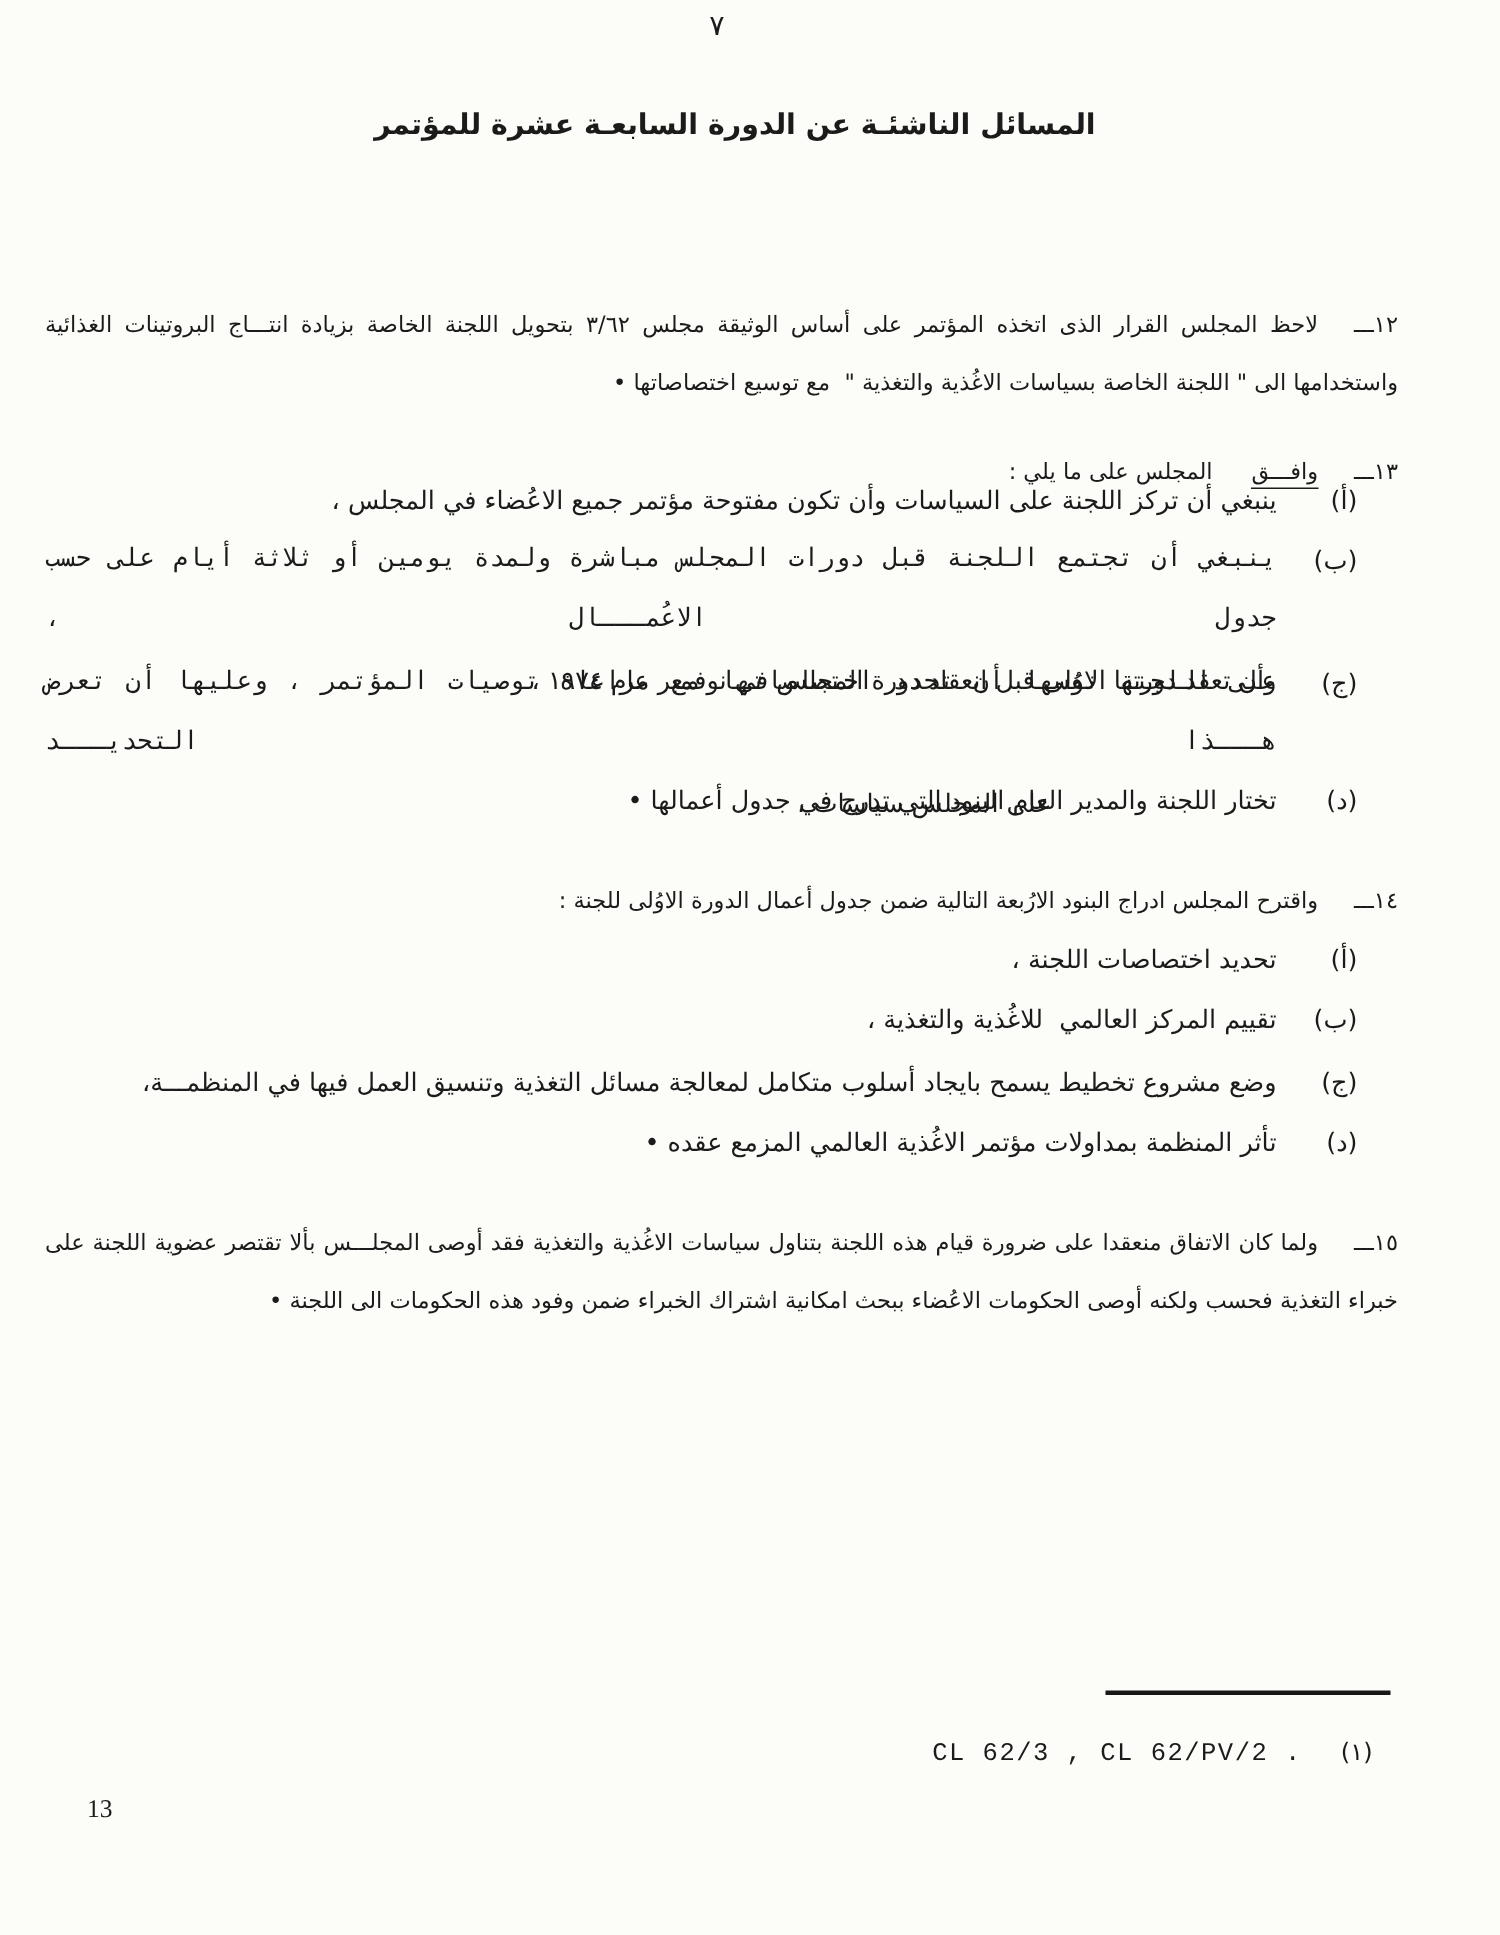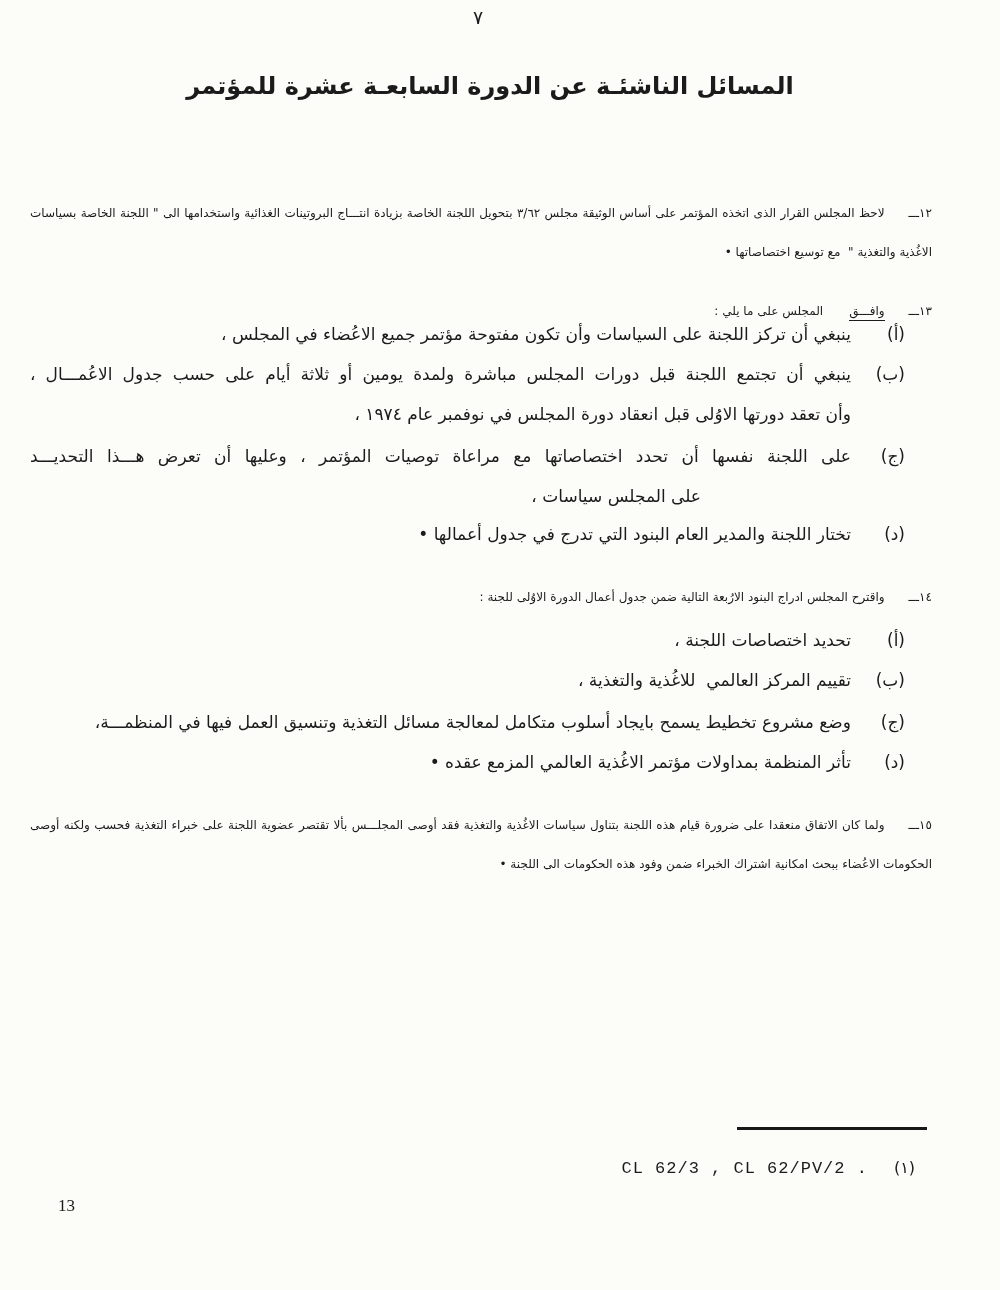--- a/index.html
+++ b/index.html
@@ -6,43 +6,43 @@
   .page{
     position:relative;width:1000px;height:1290px;margin:0 auto;
     background:#fcfcf9;color:#1b1b1b;
     font-family:"DejaVu Sans",sans-serif;
     direction:rtl;overflow:hidden;
   }
   
   .pageno-top{position:absolute;top:6px;left:458px;width:40px;text-align:center;font-size:19px;}
   
   .title-wrap{position:absolute;top:72px;left:-20px;right:0;text-align:center;}
-  .title-inner{display:inline-block;font-weight:700;font-size:24px;letter-spacing:.2px;}
+  .title-inner{display:inline-block;font-weight:700;font-size:19px;letter-spacing:.2px;}
   .dbl-rule{height:4px;margin-top:5px;border-top:2.5px solid #181818;border-bottom:1.2px solid #181818;}
   
   .heading-wrap{position:absolute;top:124px;right:296px;}
   .heading-inner{font-weight:700;font-size:17.5px;line-height:36px;}
   .fref{font-size:12.5px;vertical-align:9px;letter-spacing:2px;}
   
   .para{
     position:absolute;left:30px;right:68px;
-    font-size:12px;line-height:39px;text-align:justify;
+    font-size:15px;line-height:39px;text-align:justify;
   }
   .pnum{white-space:nowrap;}
   .gap{display:inline-block;width:24px;}
   .sp{display:inline-block;width:9px;}
   .u{border-bottom:1.6px solid #1b1b1b;padding-bottom:2px;margin-left:17px;}
   
   .item{
     position:absolute;left:30px;right:95px;display:flex;direction:rtl;
     font-size:17px;line-height:40px;
   }
   .marker{flex:0 0 54px;}
   .itext{flex:1;text-align:justify;}
-  .jline{display:block;text-align:justify;text-align-last:justify;}
+  .jline{display:block;text-align:justify;text-align-last:justify;font-family:Liberation Mono, monospace;}
   .cont{display:block;}
   .contc{display:block;padding-right:150px;}
   
   .fn-rule{position:absolute;top:1127px;right:73px;width:190px;height:3.2px;background:#181818;}
   .footnote{position:absolute;top:1158px;right:85px;display:flex;direction:rtl;align-items:baseline;gap:26px;}
   .fn-marker{font-size:16px;letter-spacing:3px;}
   .fn-latin{direction:ltr;font-family:Liberation Mono, monospace;font-size:17px;letter-spacing:1px;}
   
   .pageno-bottom{position:absolute;top:1196px;left:58px;font-size:17px;font-family:Liberation Serif, serif;}
 </style>

